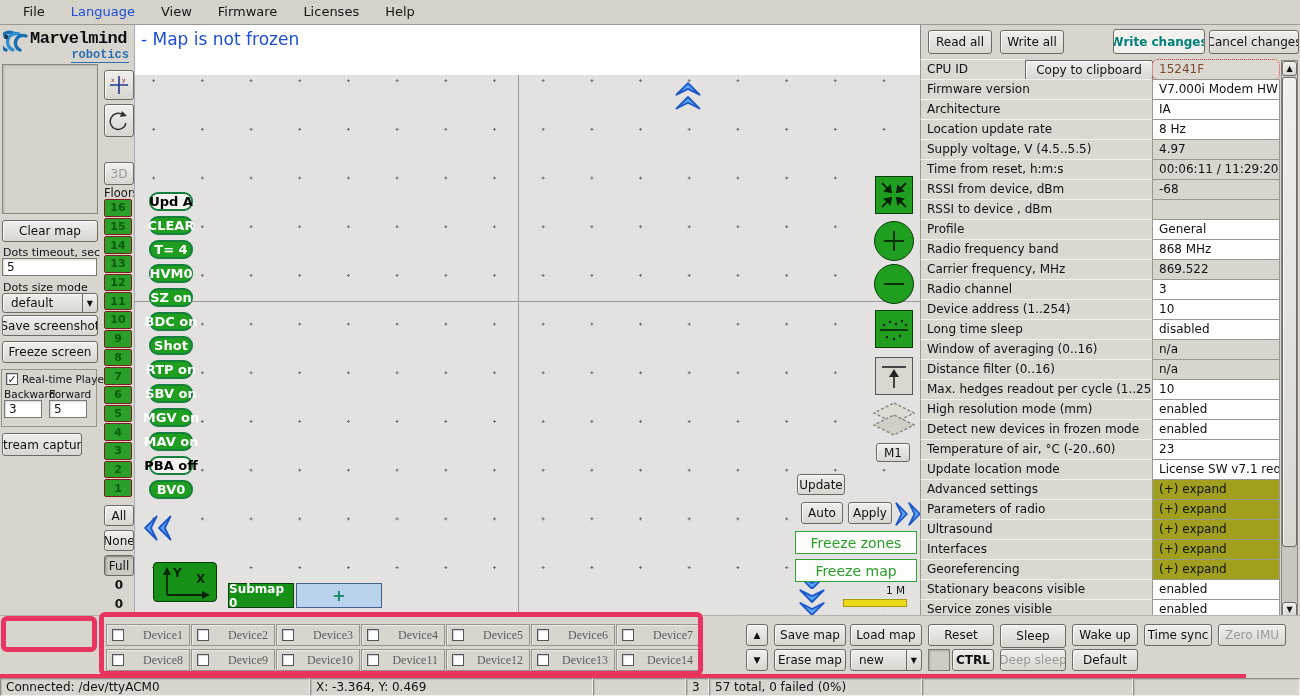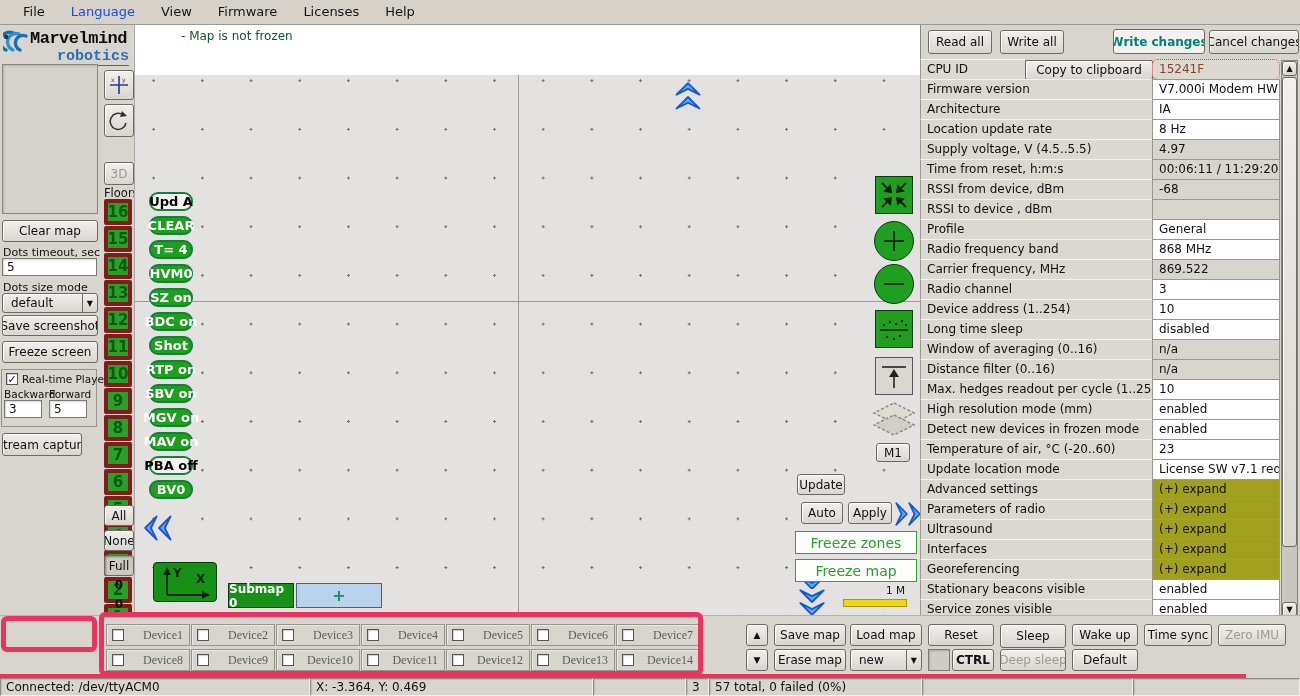--- a/index.html
+++ b/index.html
@@ -25,34 +25,34 @@
   .field { background:#fff; border:1px solid #7d7a74; box-shadow:inset 1px 1px 2px rgba(0,0,0,.18);
     display:flex; align-items:center; padding-left:4px; font-size:12px; }
   .lbl { font-size:11px; color:#111; white-space:nowrap; }
   .checkbox { width:12px; height:12px; background:#fff; border:1px solid #555;
     box-shadow:inset 1px 1px 1px rgba(0,0,0,.2); display:inline-flex; align-items:center; justify-content:center;
     font-size:11px; line-height:11px; }
 
   
   #logo-area { left:0; top:25px; width:133px; height:37px; background:#d8d5cf;font-family:Liberation Mono, monospace; }
   #brand { position:absolute; left:30px; top:4px; font-size:17px; font-weight:bold; color:#0d0d0d; letter-spacing:-0.5px;}
-  #brand-sub { position:absolute; right:4px; top:23px; font-size:15px; font-weight:bold; color:#2d6fae; border-bottom:1px solid #2d6fae; }
+  #brand-sub { position:absolute; right:4px; top:23px; font-size:12px; font-weight:bold; color:#2d6fae; border-bottom:1px solid #2d6fae; }
   #left-listbox { left:2px; top:64px; width:96px; height:150px; background:#d5d2cc;
     border:1px solid #8a8781; box-shadow:inset 1px 1px 2px rgba(0,0,0,.15); }
   #group-player { left:1px; top:369px; width:96px; height:58px; border:1px solid #97948e; }
 
   
-  .floor { background:#2aa02a; border:4px solid #7f1d1d; color:#0a5c0a; font-weight:bold; font-size:15px;
+  .floor { background:#2aa02a; border:1px solid #7f1d1d; color:#0a5c0a; font-weight:bold; font-size:11px;
     display:flex; align-items:center; justify-content:center; border-radius:2px; }
   #floors { left:104px; top:199px; width:28px; height:298px; display:flex; flex-direction:column; gap:1px; }
   #floors .floor { flex:1; }
 
   
   #map-strip { left:134px; top:25px; width:786px; height:50px; background:#ffffff; border-left:1px solid #aaa; }
-  #map-status { position:absolute; left:6px; top:4px; font-size:12px; color:#14532d;margin-left:40px; }
+  #map-status { position:absolute; left:6px; top:4px; font-size:17px; color:#1d4ed8; }
   #map-canvas { left:134px; top:75px; width:786px; height:540px; background:#e3e2e0;
     background-image:radial-gradient(circle, #6f6f6f 1px, transparent 1.4px);
     background-size:48.7px 48.7px; background-position:43px 30px; border-left:1px solid #aaa; }
   #map-vline { left:518px; top:75px; width:1px; height:539px; background:#9a9a9a; }
   #map-hline { left:135px; top:301px; width:785px; height:1px; background:#9a9a9a; }
   .gbtn { background:#1f9e1f; border:2px solid #15803d; border-radius:9px; color:#fff;
     font-size:13px; font-weight:bold; display:flex; align-items:center; justify-content:center; white-space:nowrap;}
   .gbtn.light { background:#f5f3ef; color:#000; }
   #map-cmds { left:149px; top:192px; width:46px; }
   #map-cmds .gbtn { position:absolute; left:0; width:44px; height:19px; }

